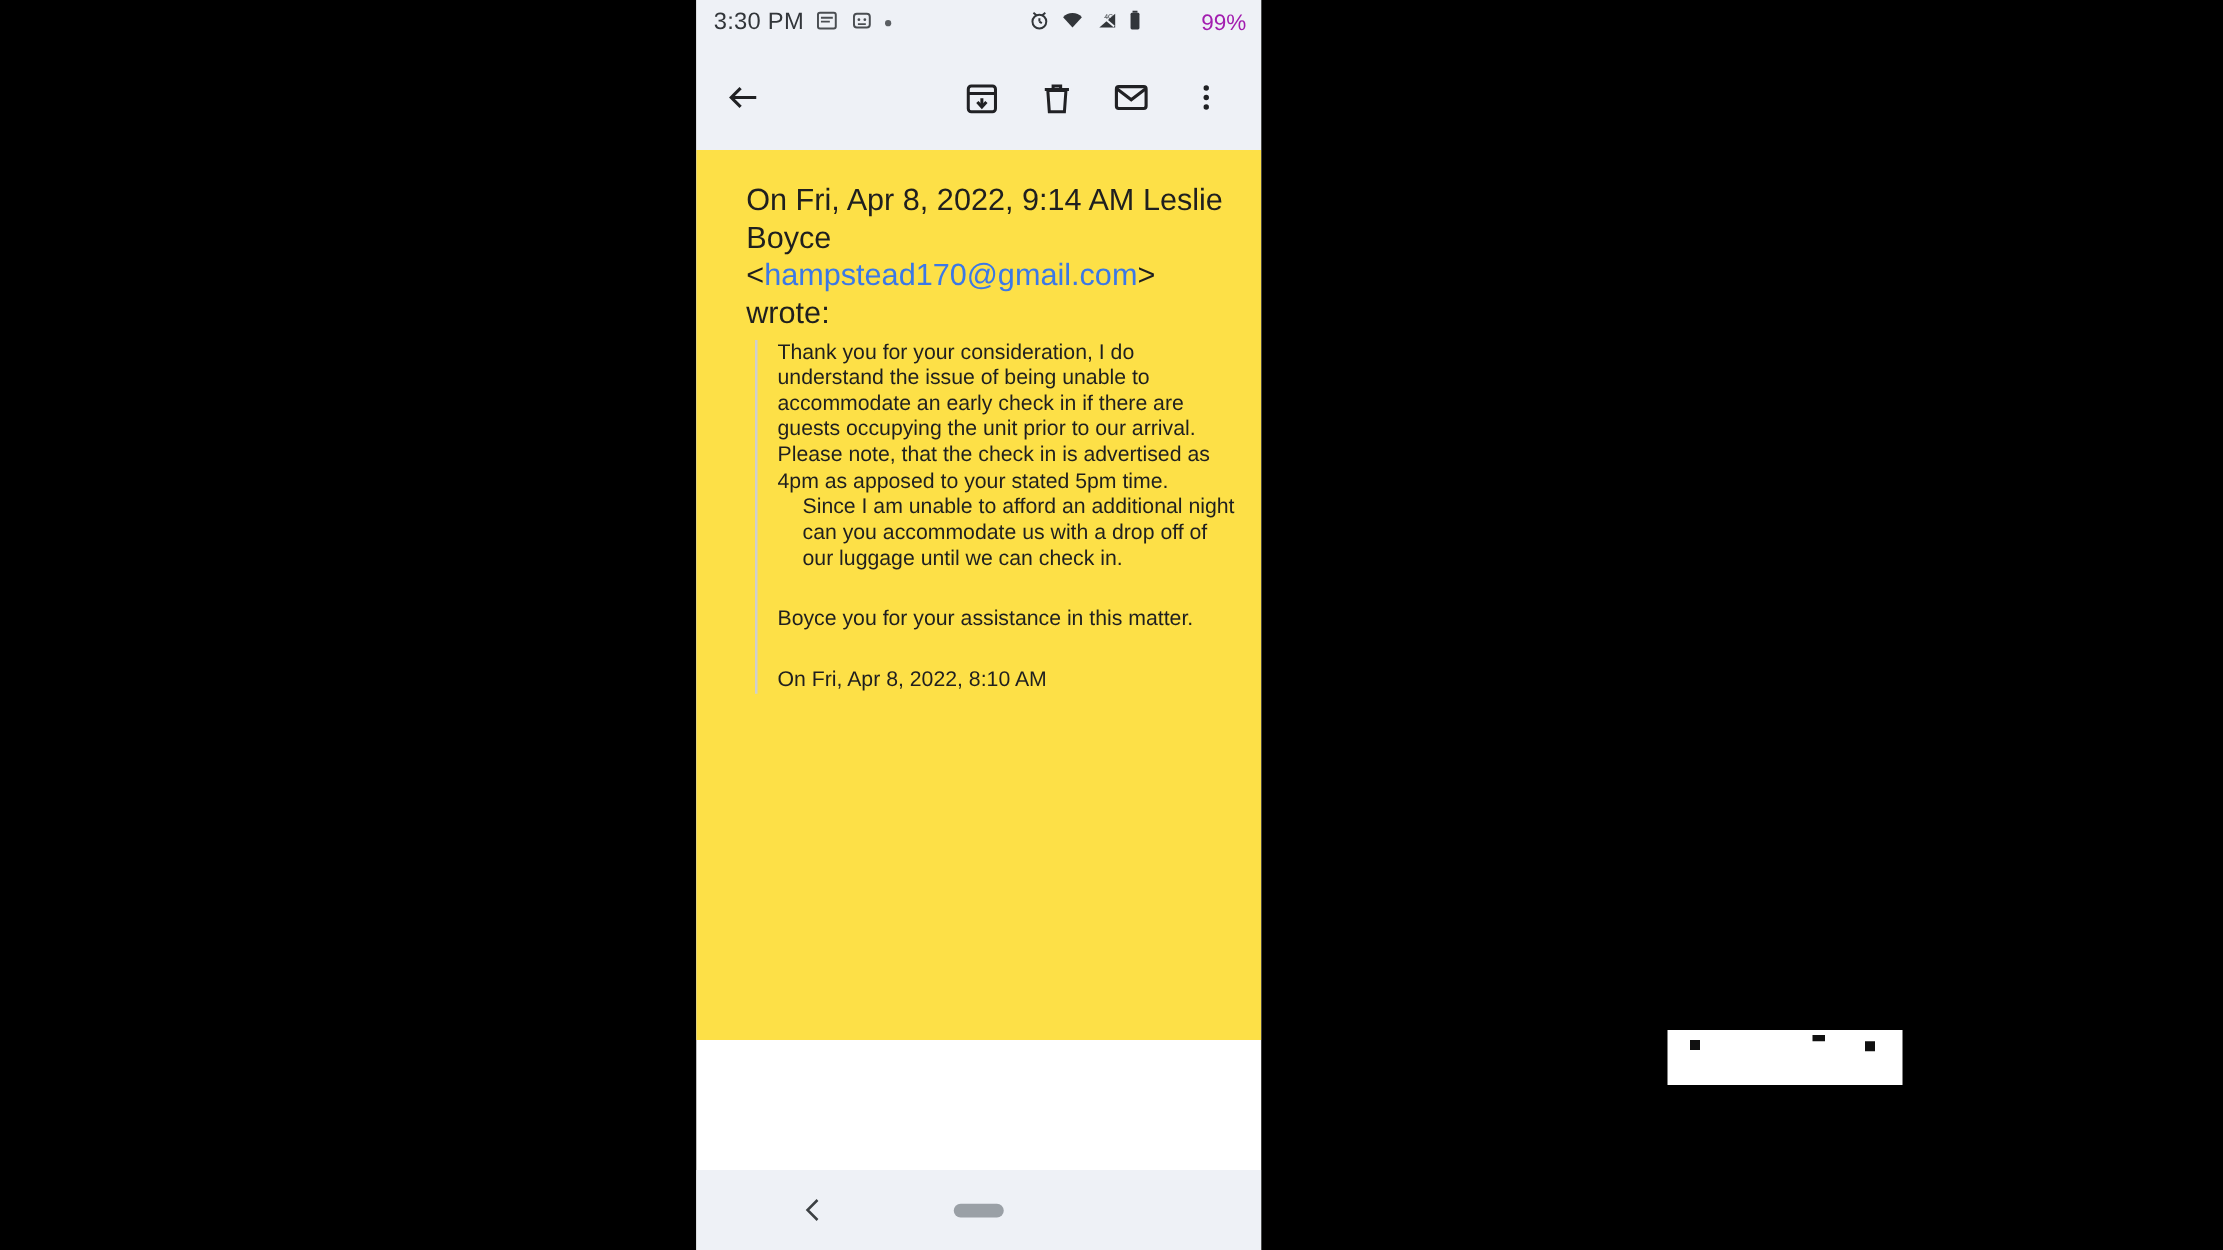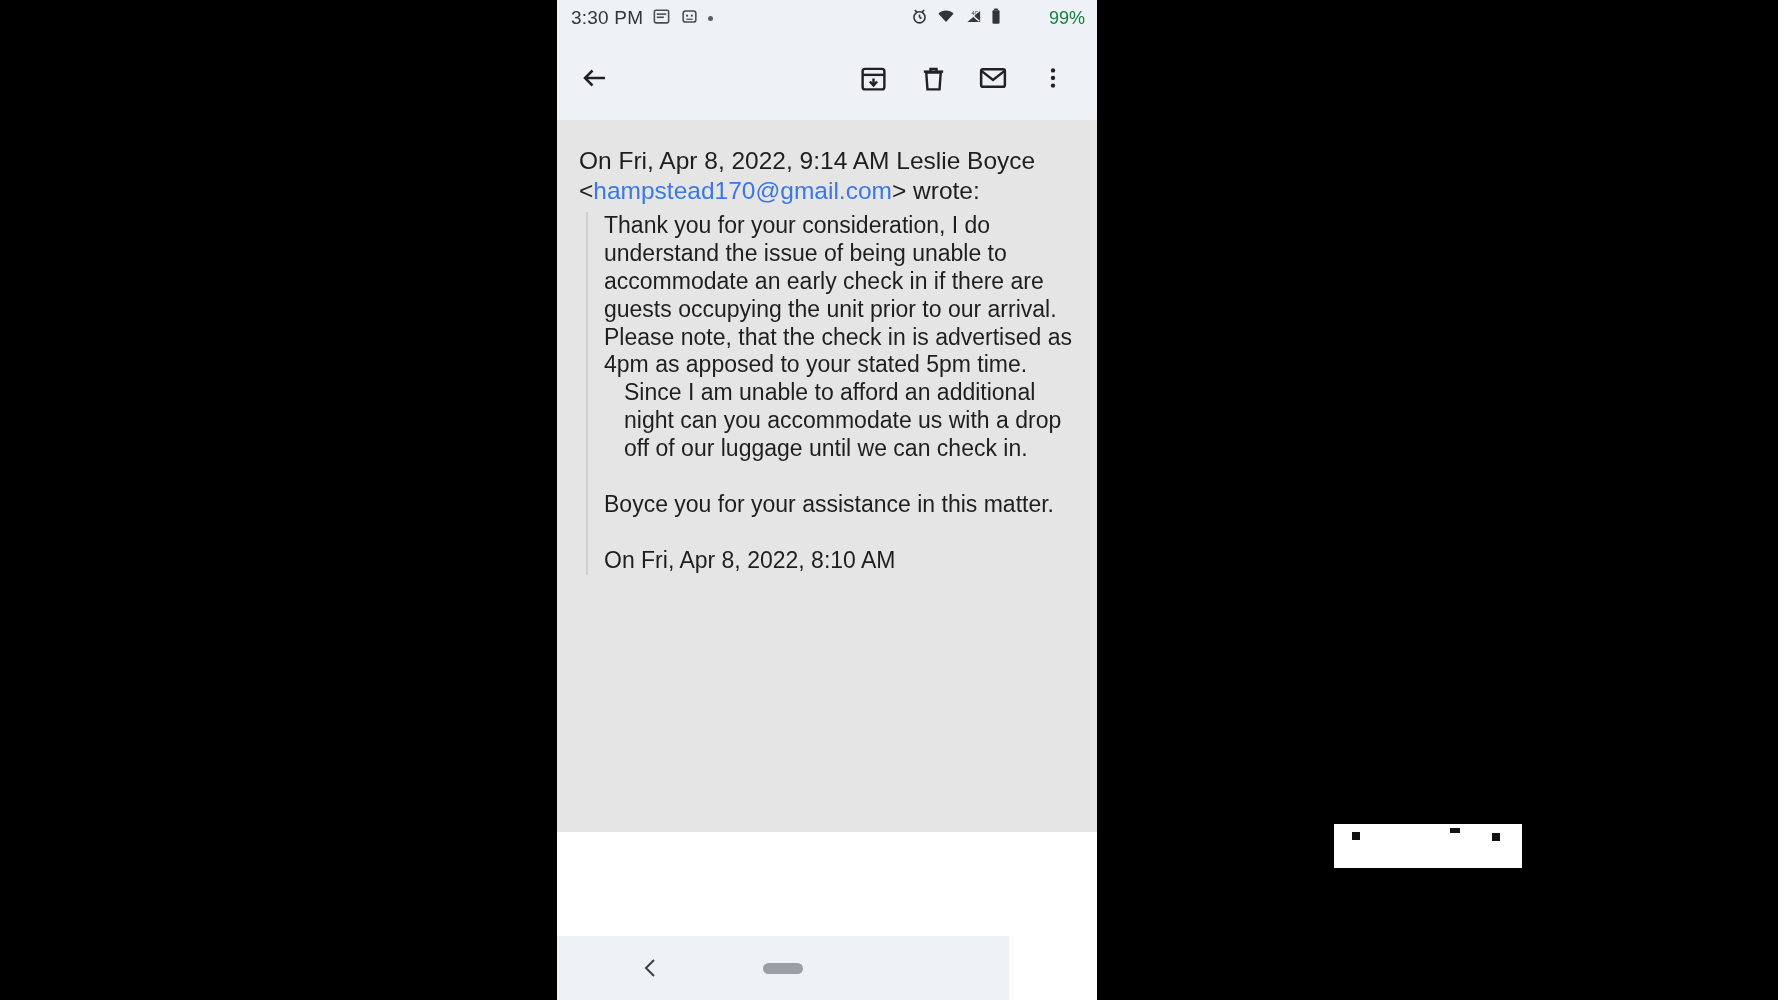--- a/index.html
+++ b/index.html
@@ -10,21 +10,21 @@
   body {
     width: 1778px;
     height: 1000px;
     overflow: hidden;
     font-family: "Liberation Sans", sans-serif;
   }
   .screen-wrap {
     position: absolute;
     left: 557px;
     top: 0;
-    width: 540px;
+    width: 452px;
     height: 1000px;
     background: #ffffff;
     overflow: hidden;
   }
 
   
   .status-bar {
     height: 36px;
     background: #eef1f6;
     display: flex;
@@ -45,21 +45,21 @@
     color: #32363a;
     letter-spacing: 0.2px;
   }
   .status-right {
     display: flex;
     align-items: center;
     gap: 7px;
   }
   .status-battery-pct {
     font-size: 18px;
-    color: #15803d;
+    color: #a21caf;
     margin-left: 40px;
   }
   .mini-icon {
     display: inline-block;
     line-height: 1;
   }
   .dot-icon {
     width: 5px;
     height: 5px;
     border-radius: 50%;
@@ -90,43 +90,43 @@
   .app-bar .tool-btn {
     width: 60px;
     height: 56px;
     display: flex;
     align-items: center;
     justify-content: center;
   }
 
   
   .content {
-    background: #e5e5e5;
+    background: #fde047;
     height: 712px;
     overflow: hidden;
     box-sizing: border-box;
-    padding: 26px 18px 0 22px;
+    padding: 26px 18px 0 40px;
   }
   .quote-header {
     font-size: 24.5px;
     line-height: 1.22;
     color: #1f1f1f;
     word-wrap: break-word;
   }
   .quote-header a {
     color: #3b78e7;
     text-decoration: none;
   }
   .quote-block {
     margin-top: 6px;
     margin-left: 7px;
     padding-left: 16px;
     border-left: 2px solid #cfcfcf;
     color: #1f1f1f;
-    font-size: 23px;
+    font-size: 17px;
     line-height: 1.215;
   }
   .quote-block p {
     margin: 0 0 0 0;
   }
   .quote-block p + p {
     margin-top: 0;
     margin-left: 20px;
   }
   .quote-gap {

